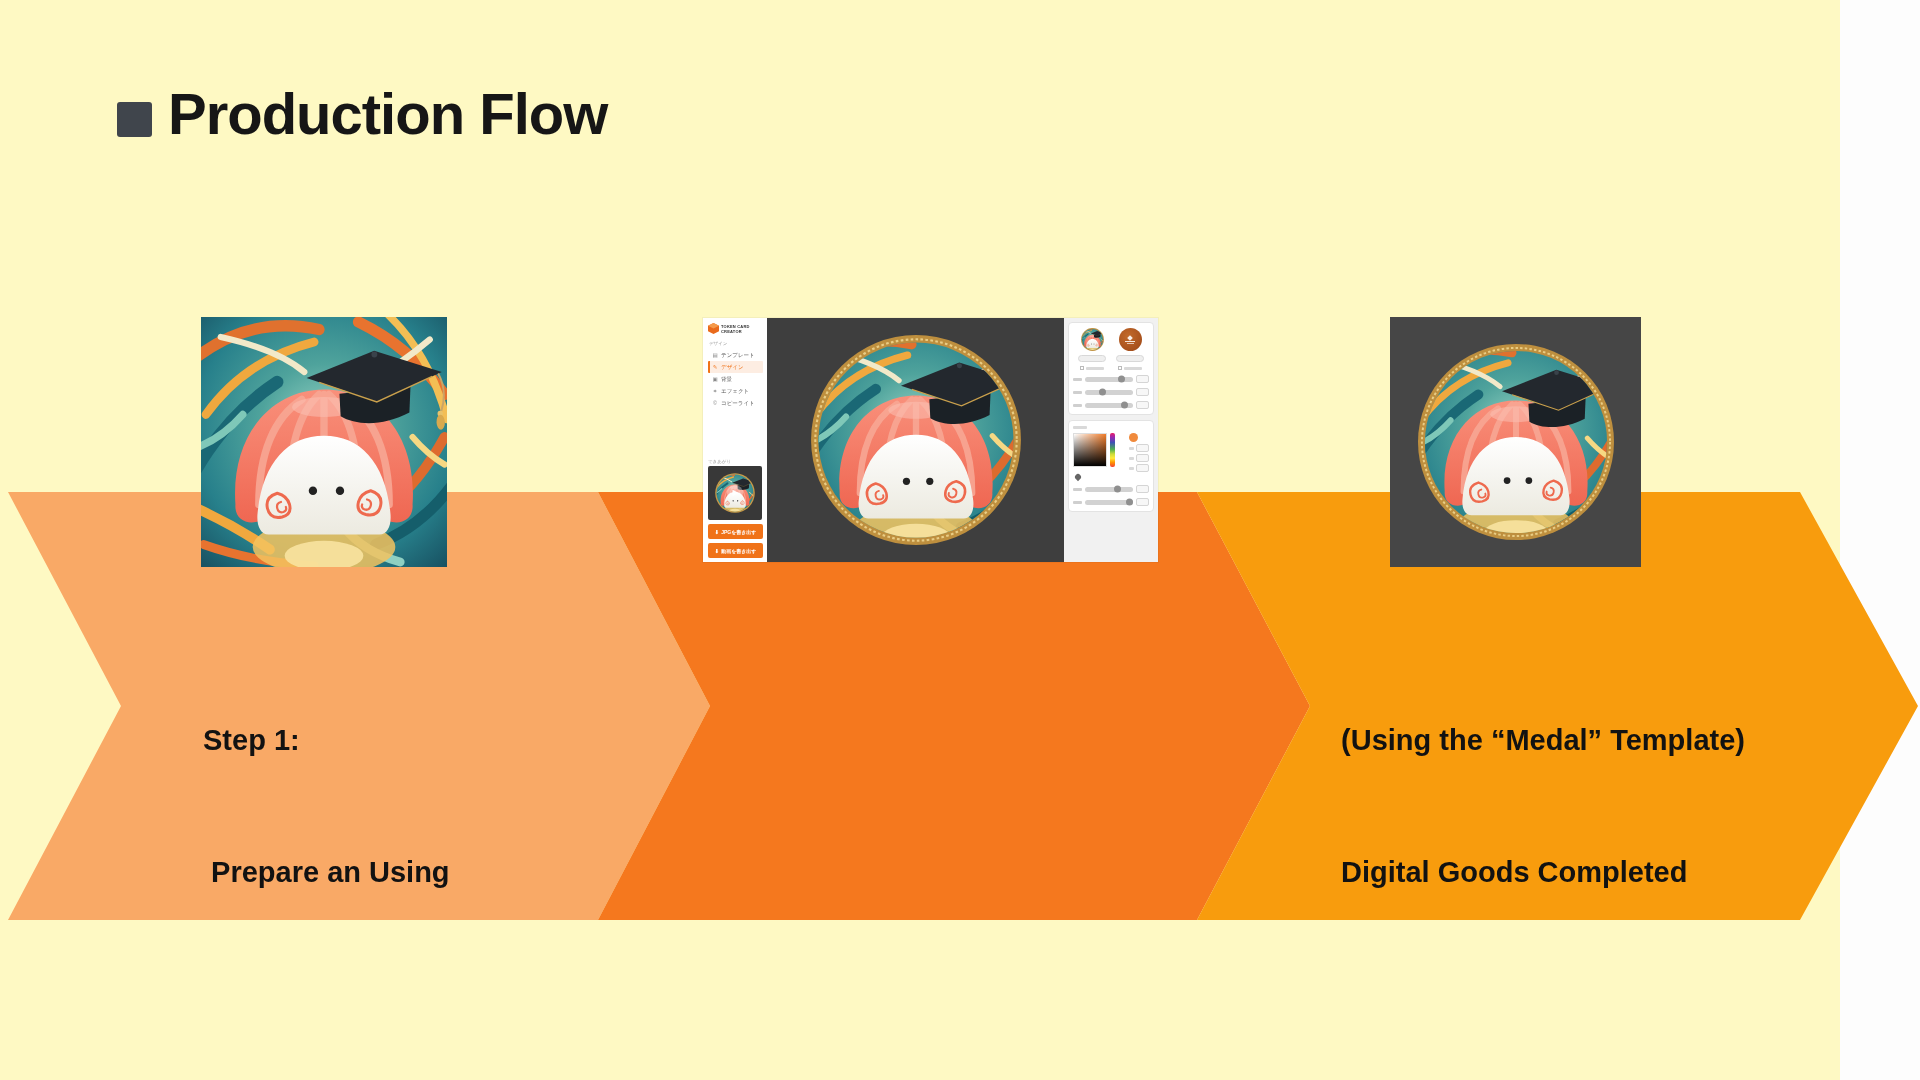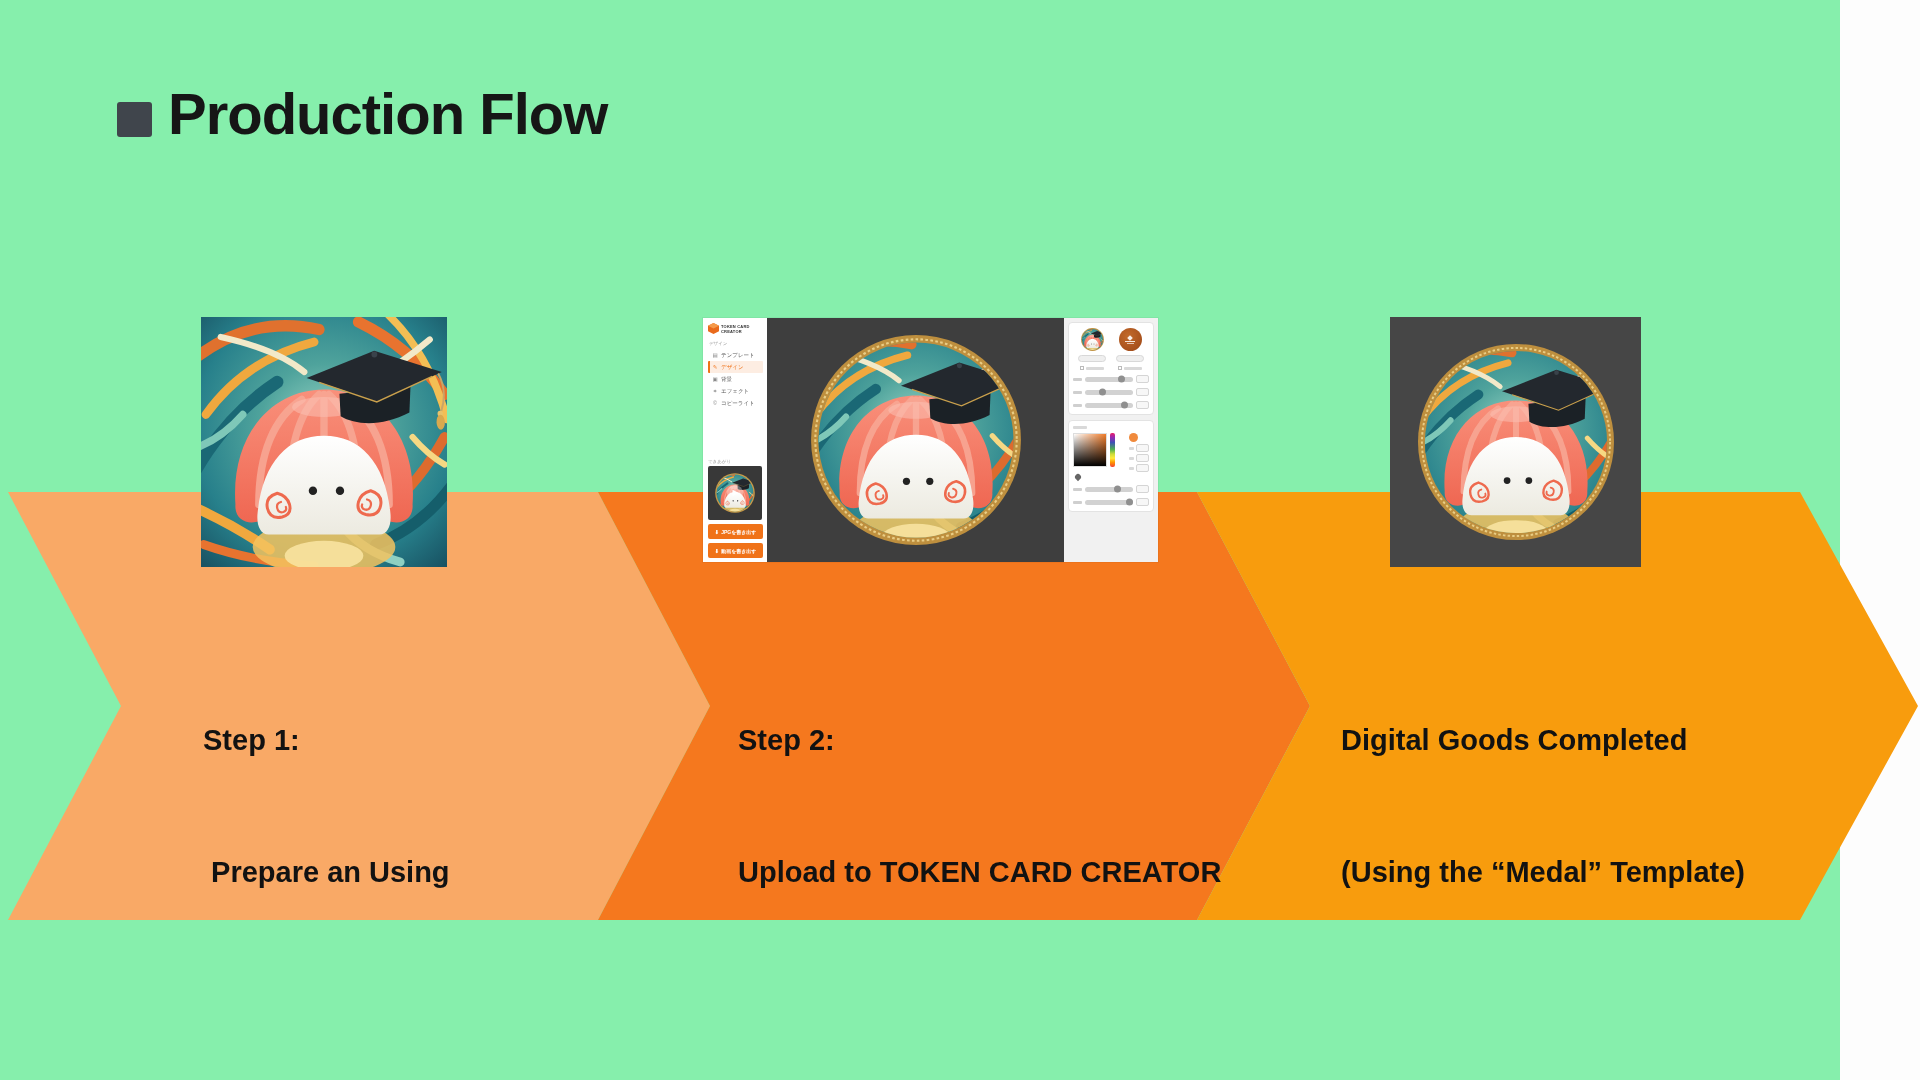--- a/index.html
+++ b/index.html
@@ -1,18 +1,18 @@
 <!DOCTYPE html>
 <html><head>
 <meta charset="utf-8">
 <style>
   * { margin:0; padding:0; box-sizing:border-box; }
   html,body { width:1920px; height:1080px; overflow:hidden; background:#FDFDFD;
               font-family:"Liberation Sans","DejaVu Sans",sans-serif; }
-  #stage { position:relative; width:1840px; height:1080px; background:#86efac; }
+  #stage { position:relative; width:1840px; height:1080px; background:#fef9c3; }
 
   
   .title-bullet { position:absolute; left:117px; top:102px; width:35px; height:35px;
                   background:#40454C; border-radius:3px; }
   .page-title { position:absolute; left:168px; top:80px; font-size:58px; font-weight:700;
                 color:#161616; letter-spacing:-1px; white-space:pre; }
 
   
   .chevron-band { position:absolute; left:0; top:492px; width:1920px; height:428px; }
 
@@ -346,22 +346,18 @@
   <div class="medal-card">
     <svg viewBox="0 0 200 200">
         <use href="#medal"></use>
       </svg>
   </div>
 
   <div class="step-text step-1-text">
     <div>Step 1:</div>
     <div> Prepare an Using</div>
   </div>
-  <div class="step-text step-2-text">
-    <div>Step 2:</div>
-    <div>Upload to TOKEN CARD CREATOR</div>
-  </div>
   <div class="step-text step-3-text">
+    <div> (Using the “Medal” Template)</div>
     <div> Digital Goods Completed</div>
-    <div> (Using the “Medal” Template)</div>
   </div>
 
 </div>
 
 </body></html>

